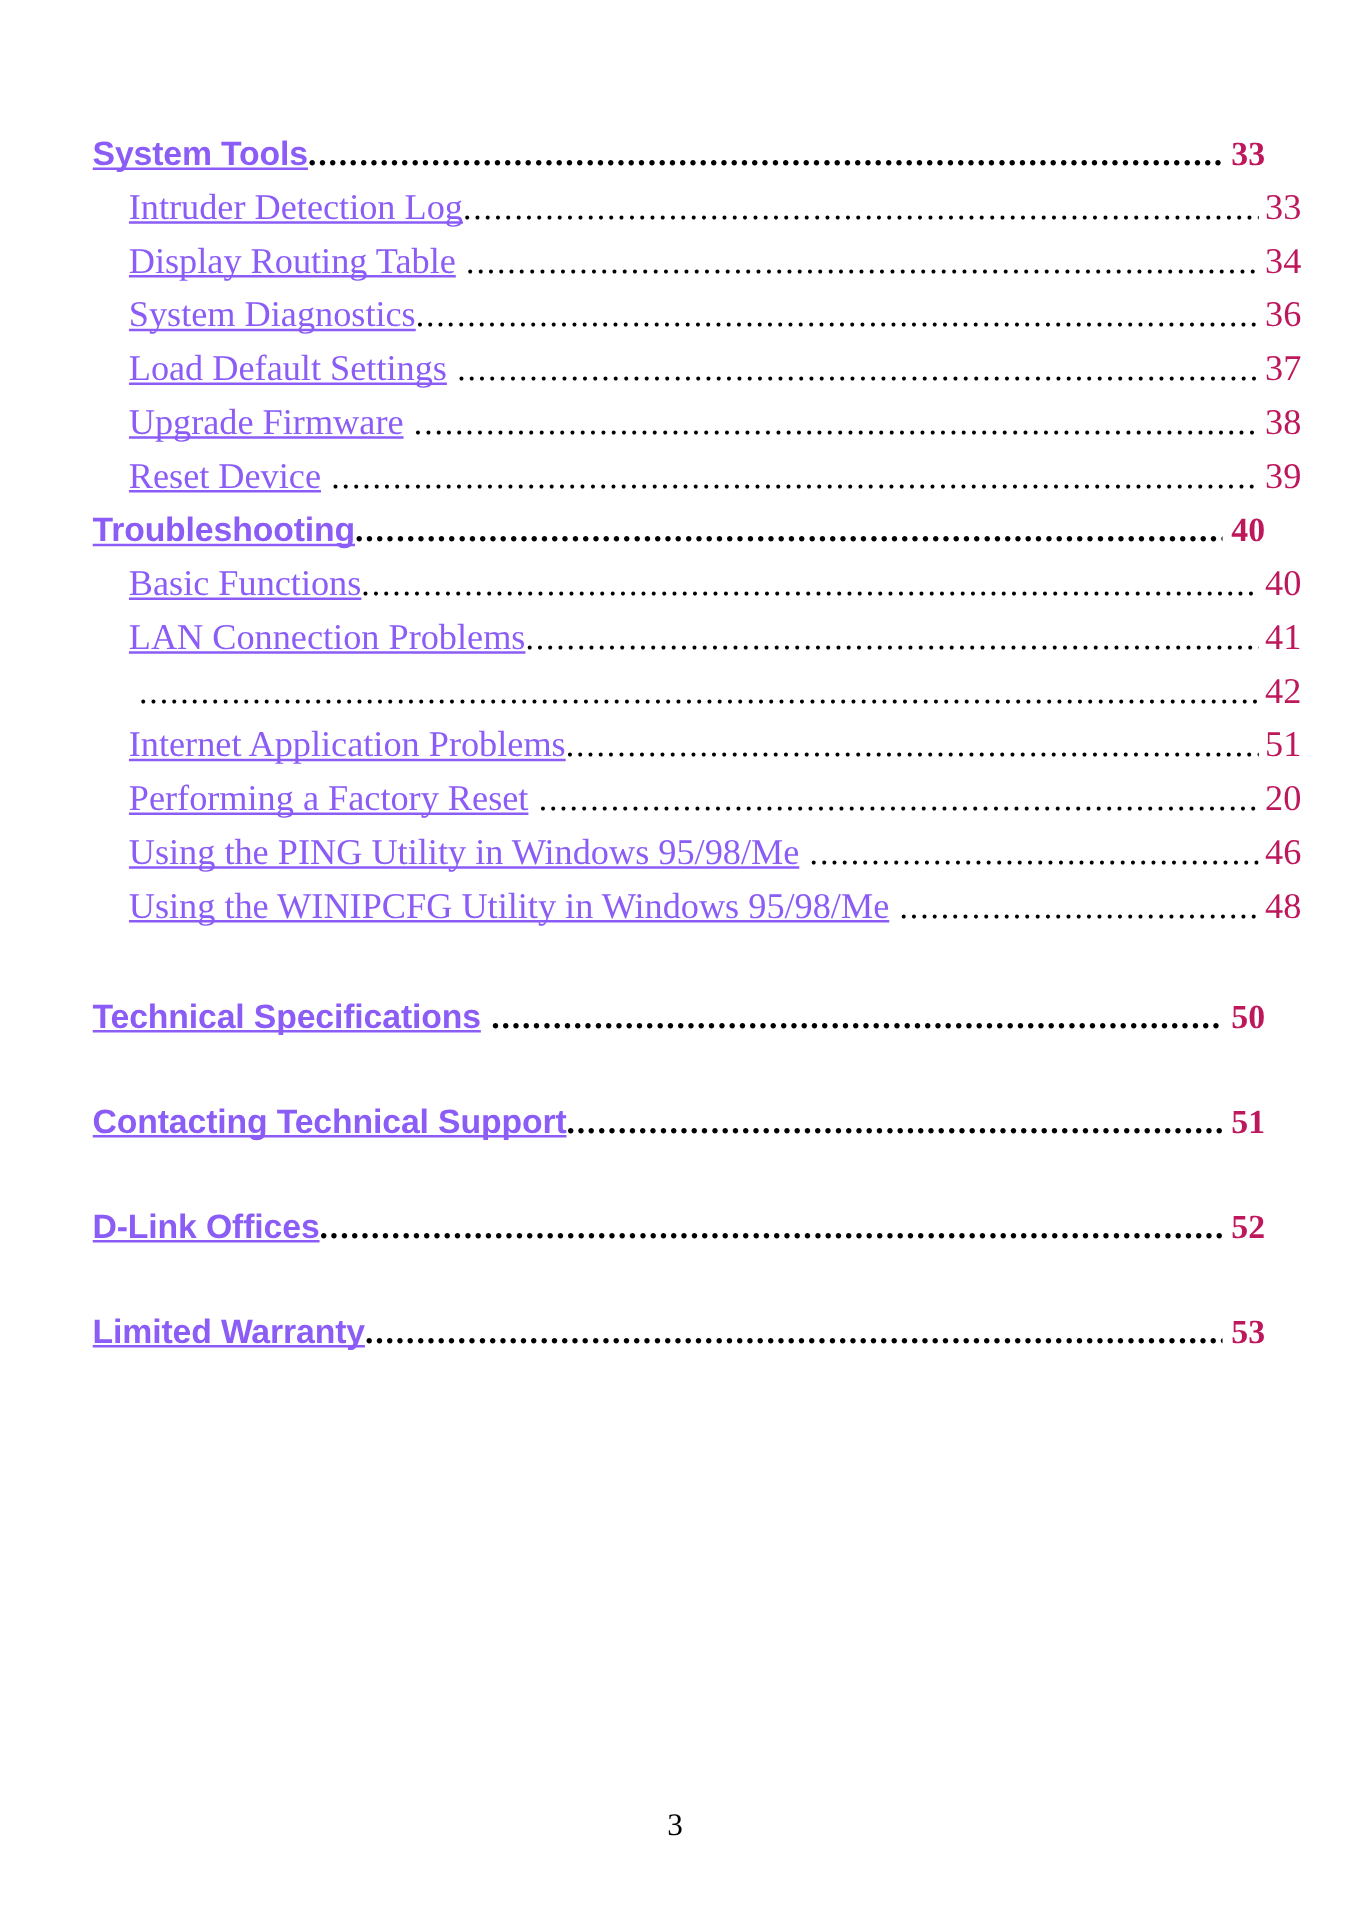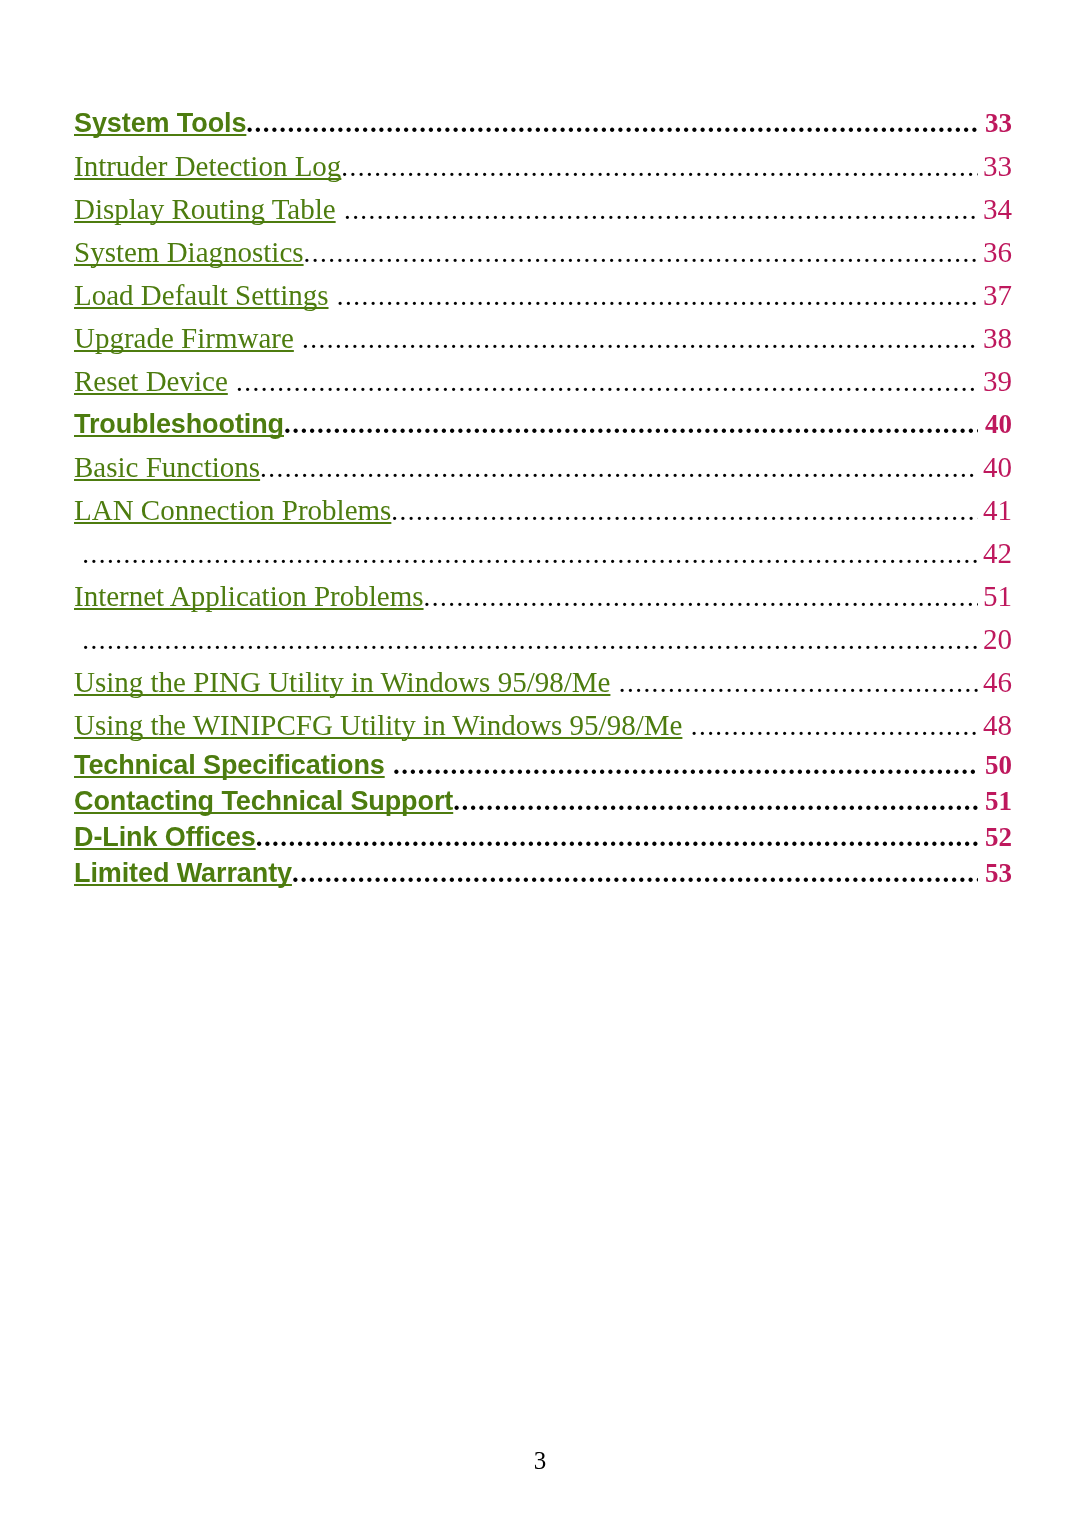--- a/index.html
+++ b/index.html
@@ -35,21 +35,21 @@
   
   .toc-entry {
     display: flex;
     align-items: baseline;
     width: 100%;
     white-space: nowrap;
     overflow: hidden;
   }
 
   .entry-title {
-    color: #4d7c0f;
+    color: #8b5cf6;
     text-decoration: underline;
     text-decoration-skip-ink: none;
     flex: 0 0 auto;
   }
 
   .leader {
     flex: 1 1 auto;
     overflow: hidden;
     color: #000000;
     margin: 0 0px;
@@ -84,20 +84,21 @@
     font-family: "Liberation Serif", "DejaVu Serif", serif;
     font-weight: bold;
     font-size: 27px;
     min-width: 34px;
   }
 
   
   .level2 {
     height: 43px;
     line-height: 41px;
+    margin-left: 29px;
   }
   .level2 .entry-title {
     font-family: "Liberation Serif", "DejaVu Serif", serif;
     font-weight: normal;
     font-size: 29px;
   }
   .level2 .leader {
     font-family: "Liberation Serif", "DejaVu Serif", serif;
     font-weight: normal;
     font-size: 27px;
@@ -106,20 +107,21 @@
     font-family: "Liberation Serif", "DejaVu Serif", serif;
     font-weight: normal;
     font-size: 29px;
     min-width: 34px;
   }
 
   
   .tight {
     height: 36px;
     line-height: 34px;
+    margin-top: 48px;
   }
 
   
   .gap-before-leader .leader::before {
     content: "\00a0";
   }
 
   .folio {
     position: absolute;
     top: 1447px;
@@ -189,20 +191,21 @@
       <div class="toc-entry level2 gap-before-leader">
         <span class="leader">............................................................................................................................................................................................................................</span>
         <span class="page-num">42</span>
       </div>
       <div class="toc-entry level2">
         <span class="entry-title">Internet Application Problems</span>
         <span class="leader">............................................................................................................................................................................................................................</span>
         <span class="page-num">51</span>
       </div>
       <div class="toc-entry level2 gap-before-leader">
+        <span class="entry-title">Performing a Factory Reset</span>
         <span class="leader">............................................................................................................................................................................................................................</span>
         <span class="page-num">20</span>
       </div>
       <div class="toc-entry level2 gap-before-leader">
         <span class="entry-title">Using the PING Utility in Windows 95/98/Me</span>
         <span class="leader">............................................................................................................................................................................................................................</span>
         <span class="page-num">46</span>
       </div>
       <div class="toc-entry level2 gap-before-leader">
         <span class="entry-title">Using the WINIPCFG Utility in Windows 95/98/Me</span>

